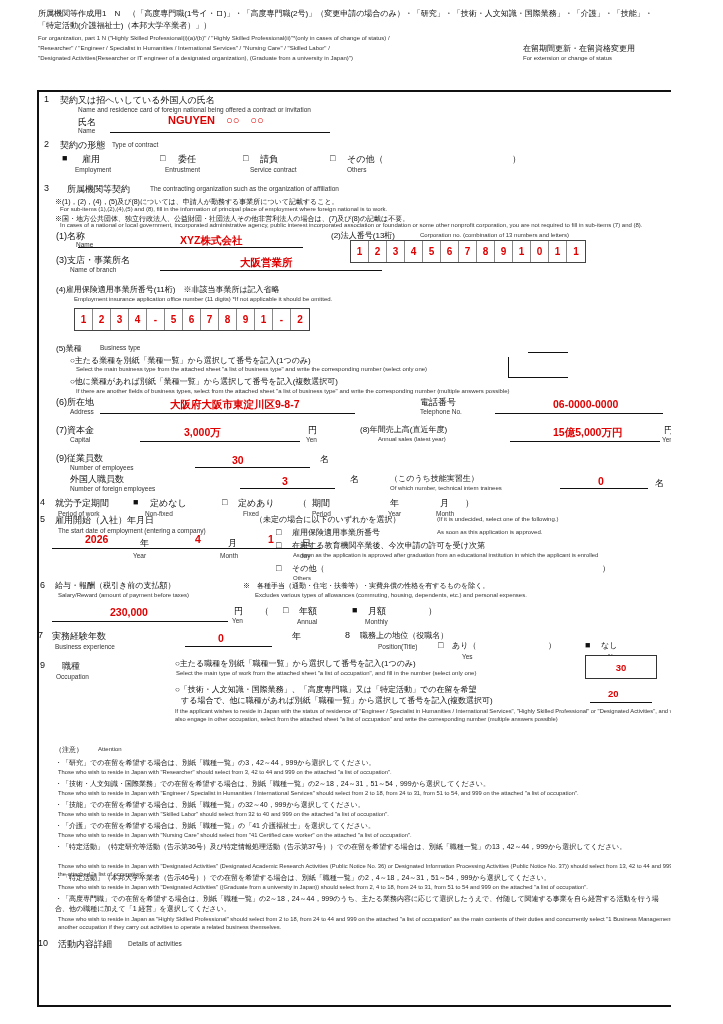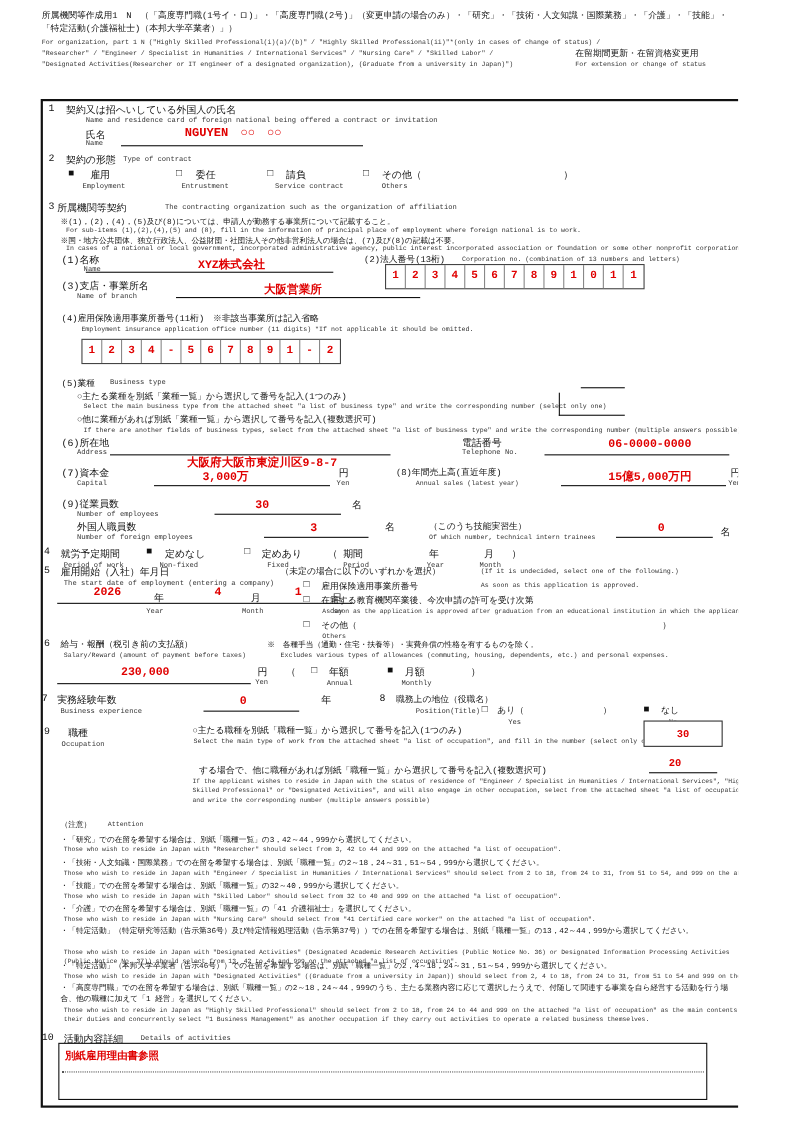--- a/index.html
+++ b/index.html
@@ -1,18 +1,18 @@
 <!DOCTYPE html>
 <html><head>
 <meta charset="utf-8">
 <style>
   * { margin:0; padding:0; box-sizing:border-box; }
   html,body { background:#ffffff; }
   .page { position:relative; width:671px; height:1024px; background:#fff;
-          font-family:Liberation Mono, monospace; color:#111; overflow:hidden; }
+          font-family:Liberation Sans, sans-serif; color:#111; overflow:hidden; }
   .a   { position:absolute; white-space:nowrap; }
   .jp  { font-size:9px; }
   .jp8 { font-size:8px; }
   .jp7 { font-size:7px; }
   .en  { font-size:6.5px; color:#333; }
   .en6 { font-size:6px; color:#333; }
   .en5 { font-size:5.8px; color:#333; }
   .red { color:#e00000; font-weight:bold; font-size:10.5px; }
   .red9{ color:#e00000; font-weight:bold; font-size:9.5px; }
   .cb  { font-size:9px; }
@@ -61,21 +61,21 @@
   <div class="a en" style="left:165px;top:166px;">Entrustment</div>
   <div class="a cb" style="left:243px;top:153px;">□</div>
   <div class="a jp" style="left:260px;top:153px;">請負</div>
   <div class="a en" style="left:250px;top:166px;">Service contract</div>
   <div class="a cb" style="left:330px;top:153px;">□</div>
   <div class="a jp" style="left:347px;top:153px;">その他（</div>
   <div class="a jp" style="left:512px;top:153px;">）</div>
   <div class="a en" style="left:347px;top:166px;">Others</div>
 
   <div class="a jp" style="left:44px;top:183px;">3</div>
-  <div class="a jp" style="left:52px;top:183px;">所属機関等契約</div>
+  <div class="a jp" style="left:67px;top:183px;">所属機関等契約</div>
   <div class="a en" style="left:150px;top:185px;">The contracting organization such as the organization of affiliation</div>
   <div class="a jp7" style="left:55px;top:197px;">※(1)，(2)，(4)，(5)及び(8)については、申請人が勤務する事業所について記載すること。</div>
   <div class="a en6" style="left:60px;top:206px;">For sub-items (1),(2),(4),(5) and (8), fill in the information of principal place of employment where foreign national is to work.</div>
   <div class="a jp7" style="left:55px;top:214px;">※国・地方公共団体、独立行政法人、公益財団・社団法人その他非営利法人の場合は、(7)及び(8)の記載は不要。</div>
   <div class="a en6" style="left:60px;top:222px;">In cases of a national or local government, incorporated administrative agency, public interest incorporated association or foundation or some other nonprofit corporation, you are not required to fill in sub-items (7) and (8).</div>
 
   <div class="a jp" style="left:56px;top:230px;">(1)名称</div>
   <div class="a en" style="left:76px;top:241px;">Name</div>
   <div class="a red" style="left:180px;top:234px;">XYZ株式会社</div>
   <div class="line" style="left:78px;top:234px;width:225px;height:14px;"></div>
@@ -125,21 +125,21 @@
   <div class="a en" style="left:100px;top:344px;">Business type</div>
   <div class="a jp8" style="left:70px;top:355px;">○主たる業種を別紙「業種一覧」から選択して番号を記入(1つのみ)</div>
   <div class="a en6" style="left:76px;top:366px;">Select the main business type from the attached sheet "a list of business type" and write the corresponding number (select only one)</div>
   <div class="a jp8" style="left:70px;top:376px;">○他に業種があれば別紙「業種一覧」から選択して番号を記入(複数選択可)</div>
   <div class="a en6" style="left:76px;top:388px;">If there are another fields of business types, select from the attached sheet "a list of business type" and write the corresponding number (multiple answers possible)</div>
   <div class="line" style="left:528px;top:337px;width:40px;height:16px;"></div>
   <div class="a" style="left:508px;top:357px;width:60px;height:21px;border-left:1px solid #111;border-bottom:1px solid #111;"></div>
 
   <div class="a jp" style="left:56px;top:396px;">(6)所在地</div>
   <div class="a en" style="left:70px;top:408px;">Address</div>
-  <div class="a red" style="left:170px;top:414px;">大阪府大阪市東淀川区9-8-7</div>
+  <div class="a red" style="left:170px;top:398px;">大阪府大阪市東淀川区9-8-7</div>
   <div class="line" style="left:100px;top:400px;width:255px;height:14px;"></div>
   <div class="a jp" style="left:420px;top:396px;">電話番号</div>
   <div class="a en" style="left:420px;top:408px;">Telephone No.</div>
   <div class="a red" style="left:553px;top:398px;">06-0000-0000</div>
   <div class="line" style="left:495px;top:400px;width:168px;height:14px;"></div>
 
   <div class="a jp" style="left:56px;top:424px;">(7)資本金</div>
   <div class="a en" style="left:70px;top:436px;">Capital</div>
   <div class="a red" style="left:184px;top:426px;">3,000万</div>
   <div class="line" style="left:140px;top:428px;width:160px;height:14px;"></div>
@@ -249,20 +249,21 @@
   <div class="a en" style="left:608px;top:653px;">No</div>
 
   <div class="a jp" style="left:40px;top:660px;">9</div>
   <div class="a jp" style="left:62px;top:660px;">職種</div>
   <div class="a en" style="left:56px;top:673px;">Occupation</div>
   <div class="a jp8" style="left:175px;top:658px;">○主たる職種を別紙「職種一覧」から選択して番号を記入(1つのみ)</div>
   <div class="a en6" style="left:176px;top:670px;">Select the main type of work from the attached sheet "a list of occupation", and fill in the number (select only one)</div>
   <div class="ansbox" style="left:585px;top:655px;width:72px;height:24px;">
     <span class="red9">30</span>
   </div>
+  <div class="a jp8" style="left:175px;top:684px;">○「技術・人文知識・国際業務」、「高度専門職」又は「特定活動」での在留を希望</div>
   <div class="a jp8" style="left:181px;top:695px;">する場合で、他に職種があれば別紙「職種一覧」から選択して番号を記入(複数選択可)</div>
   <div class="a red9" style="left:608px;top:688px;">20</div>
   <div class="line" style="left:590px;top:689px;width:62px;height:14px;"></div>
   <div class="a en5 wrap" style="left:175px;top:707px;width:512px;">If the applicant wishes to reside in Japan with the status of residence of "Engineer / Specialist in Humanities / International Services", "Highly Skilled Professional" or "Designated Activities", and will also engage in other occupation, select from the attached sheet "a list of occupation" and write the corresponding number (multiple answers possible)</div>
 
   <div class="a jp7" style="left:55px;top:745px;">（注意）</div>
   <div class="a en6" style="left:98px;top:746px;">Attention</div>
 
   <div class="a jp7" style="left:55px;top:758px;">・「研究」での在留を希望する場合は、別紙「職種一覧」の3，42～44，999から選択してください。</div>
   <div class="a en5" style="left:58px;top:769px;">Those who wish to reside in Japan with "Researcher" should select from 3, 42 to 44 and 999 on the attached "a list of occupation".</div>
@@ -275,18 +276,14 @@
   <div class="a jp7 wrap" style="left:55px;top:842px;width:600px;">・「特定活動」（特定研究等活動（告示第36号）及び特定情報処理活動（告示第37号））での在留を希望する場合は、別紙「職種一覧」の13，42～44，999から選択してください。</div>
   <div class="a en5 wrap" style="left:58px;top:862px;width:625px;">Those who wish to reside in Japan with "Designated Activities" (Designated Academic Research Activities (Public Notice No. 36) or Designated Information Processing Activities (Public Notice No. 37)) should select from 13, 42 to 44 and 999 on the attached "a list of occupation".</div>
   <div class="a jp7" style="left:55px;top:873px;">・「特定活動」（本邦大学卒業者（告示46号））での在留を希望する場合は、別紙「職種一覧」の2，4～18，24～31，51～54，999から選択してください。</div>
   <div class="a en5" style="left:58px;top:884px;">Those who wish to reside in Japan with "Designated Activities" ((Graduate from a university in Japan)) should select from 2, 4 to 18, from 24 to 31, from 51 to 54 and 999 on the attached "a list of occupation".</div>
   <div class="a jp7 wrap" style="left:55px;top:894px;width:610px;">・「高度専門職」での在留を希望する場合は、別紙「職種一覧」の2～18，24～44，999のうち、主たる業務内容に応じて選択したうえで、付随して関連する事業を自ら経営する活動を行う場合、他の職種に加えて「1 経営」を選択してください。</div>
   <div class="a en5 wrap" style="left:58px;top:915px;width:625px;">Those who wish to reside in Japan as "Highly Skilled Professional" should select from 2 to 18, from 24 to 44 and 999 on the attached "a list of occupation" as the main contents of their duties and concurrently select "1 Business Management" as another occupation if they carry out activities to operate a related business themselves.</div>
 
   <div class="a jp" style="left:38px;top:938px;">10</div>
   <div class="a jp" style="left:58px;top:938px;">活動内容詳細</div>
   <div class="a en" style="left:128px;top:940px;">Details of activities</div>
-  <div class="detailbox">
-    <div class="a red9" style="left:5px;top:5px;">別紙雇用理由書参照</div>
-    <div class="dotline"></div>
-  </div>
 
 </div>
 
 </body></html>

